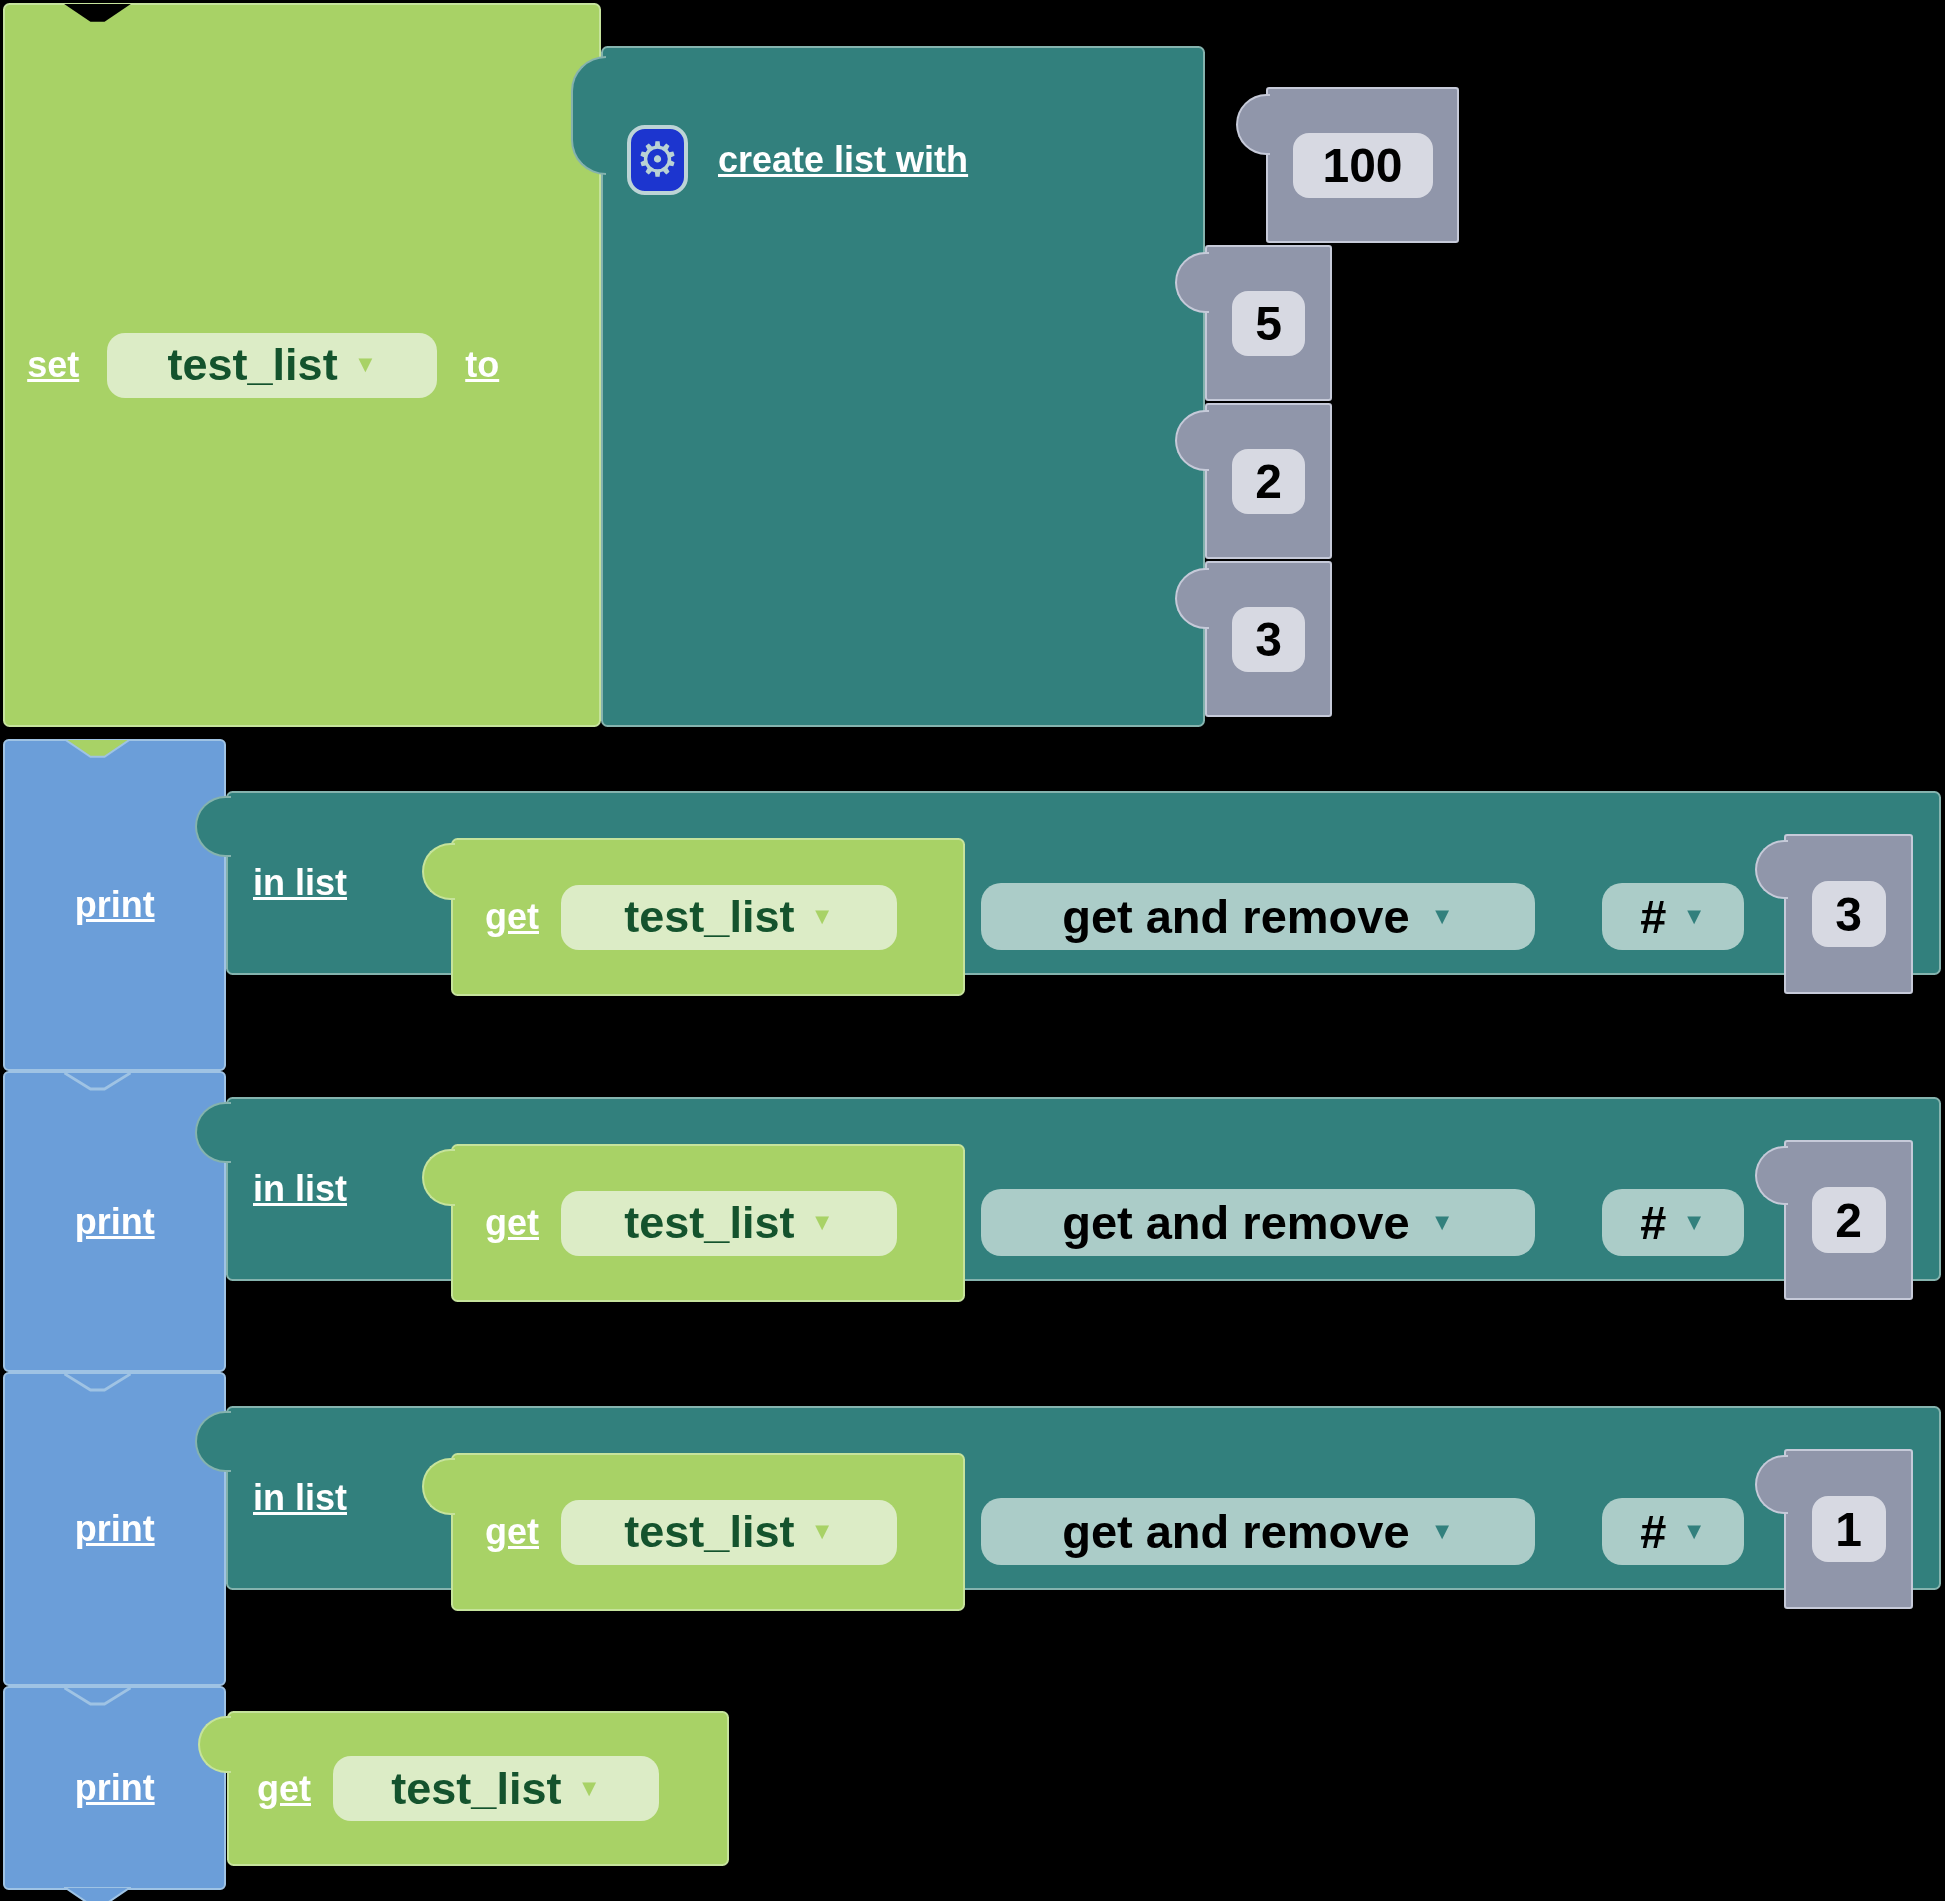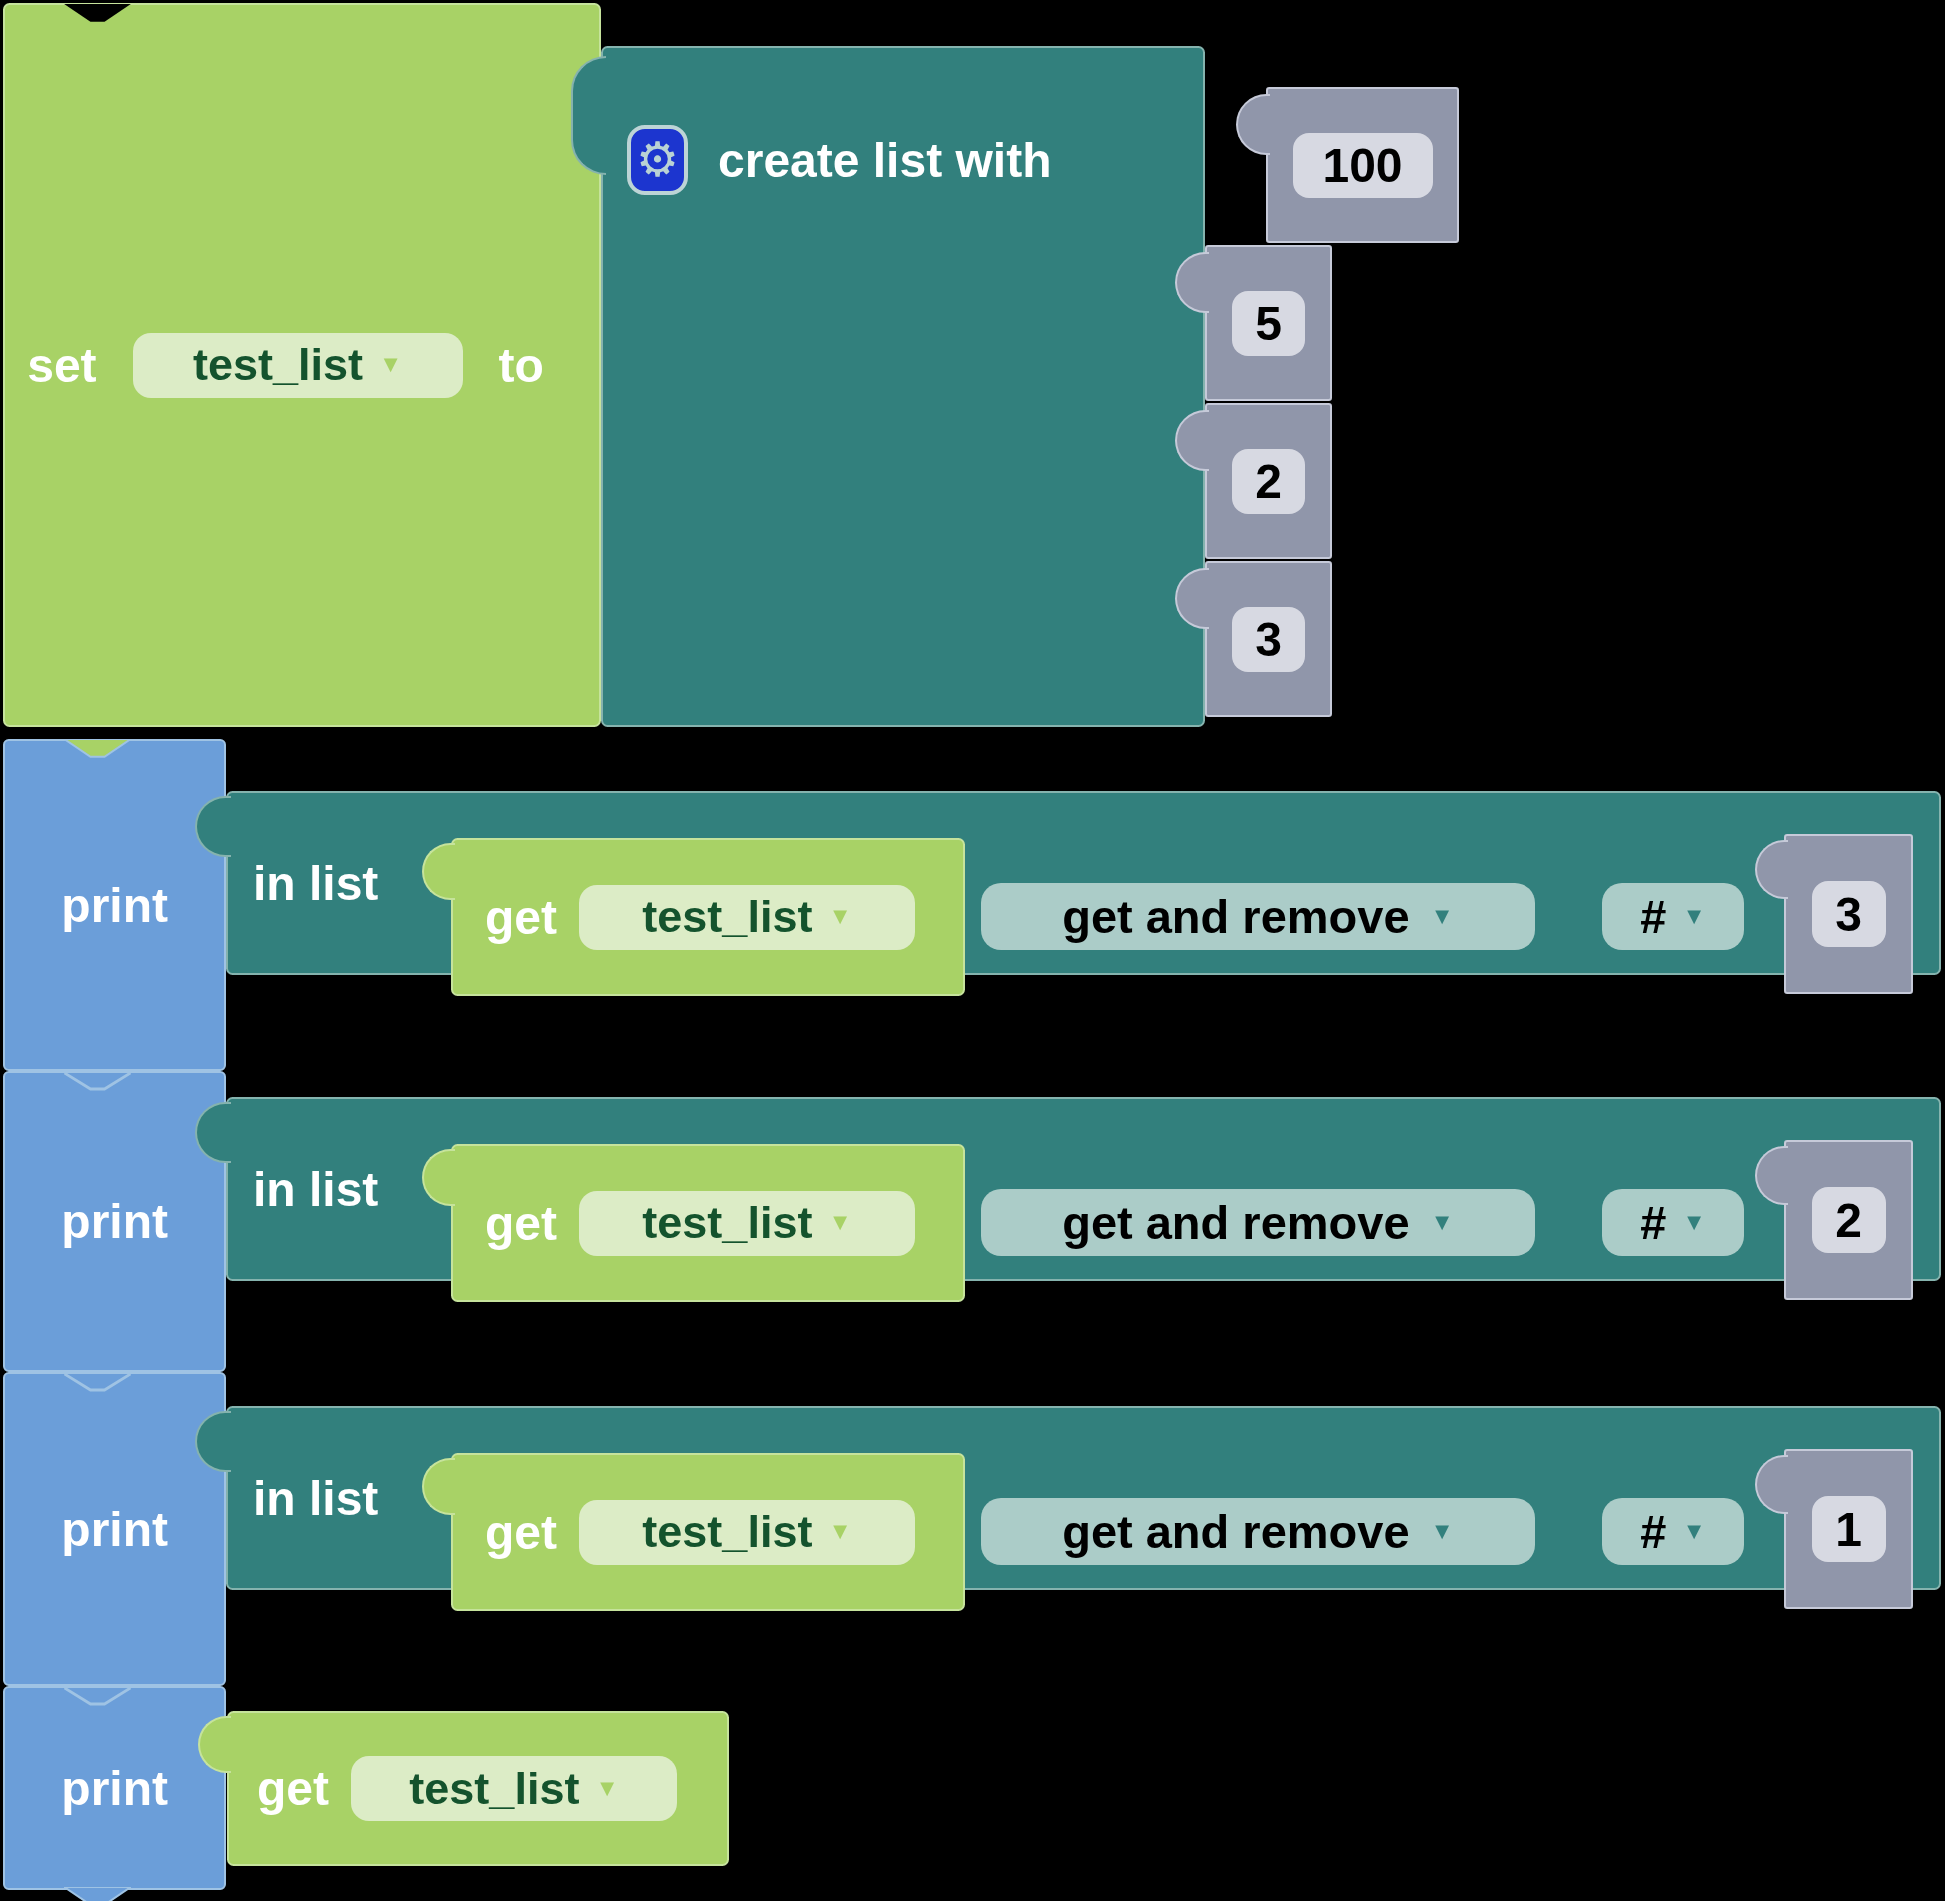--- a/index.html
+++ b/index.html
@@ -1,19 +1,19 @@
 <!DOCTYPE html>
 <html style="font-size:6.5px"><head>
 <meta charset="utf-8">
 <style>
   html,body{margin:0;padding:0;background:#000;}
   #workspace{position:relative;width:1946px;height:1902px;background:#000;overflow:hidden;
              font-family:"Liberation Sans",sans-serif;font-weight:bold;}
   .block{position:absolute;box-sizing:border-box;}
-  .txt-light{color:#ffffff;font-size:48px;white-space:nowrap;}
+  .txt-light{color:#ffffff;font-size:36px;white-space:nowrap;text-decoration:underline;}
   .txt-dark{color:#14532d;font-size:45px;white-space:nowrap;}
 
   
   .green{background:#a8d266;border:2.4px solid #c6e39c;border-radius:6.5px;}
   .green-field{background:#dcecc6;border-radius:18px;display:flex;align-items:center;
                justify-content:center;gap:16px;}
   .arrow{font-size:23.5px;line-height:1;}
   .arrow-green{color:#a8d266;}
   .arrow-teal{color:#32807d;}
 
@@ -43,21 +43,21 @@
   .vcenter{position:absolute;top:0;bottom:0;display:flex;align-items:center;}
 
   
   .gear-badge{width:61px;height:70px;background:#1c35cf;border:4px solid #bdd4d6;
               border-radius:18px;box-sizing:border-box;display:flex;align-items:center;
               justify-content:center;}
   .gear-glyph{color:#b9d2d4;font-size:48px;line-height:1;font-weight:normal;}
 
   
   #set-block{left:3.2px;top:3.2px;width:598px;height:724px;}
-  #set-content{left:22px;gap:36px;text-align:center;}
+  #set-content{left:22px;gap:28px;text-align:center;}
   #set-var-field{width:330px;height:65px;}
 
   #create-list{left:601px;top:46px;width:604px;height:681px;}
   #create-list-tab{left:-32px;top:8px;width:35px;height:119px;}
   #create-list-header{position:absolute;left:24px;top:77px;display:flex;
                       align-items:center;gap:30px;}
 
   .numblock .tab-left{left:-32px;top:4.9px;width:34px;height:61px;}
   .numblock{display:flex;align-items:center;justify-content:center;}
   #num-0{left:1266px;top:87px;width:193px;height:156px;}

